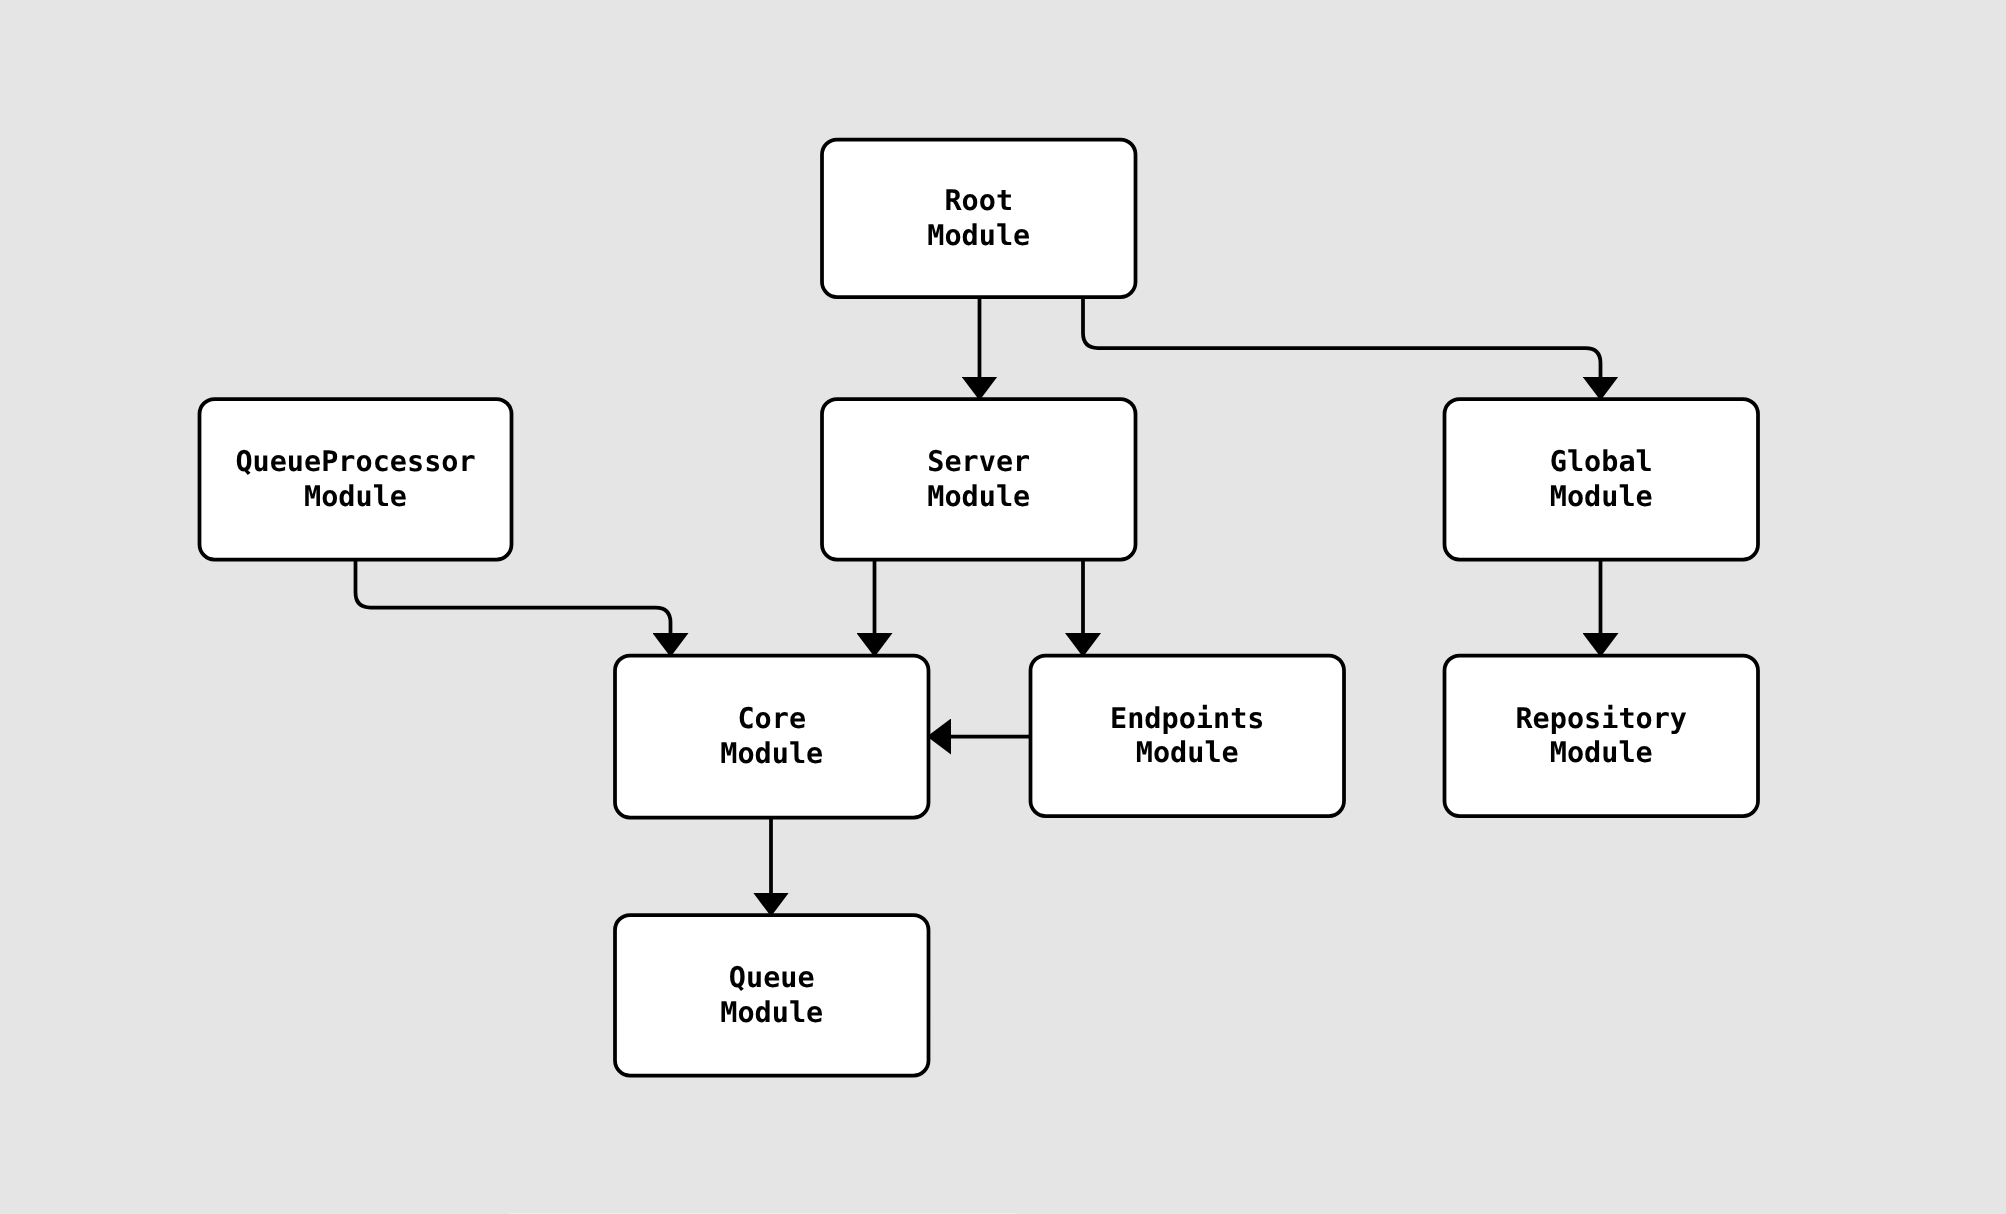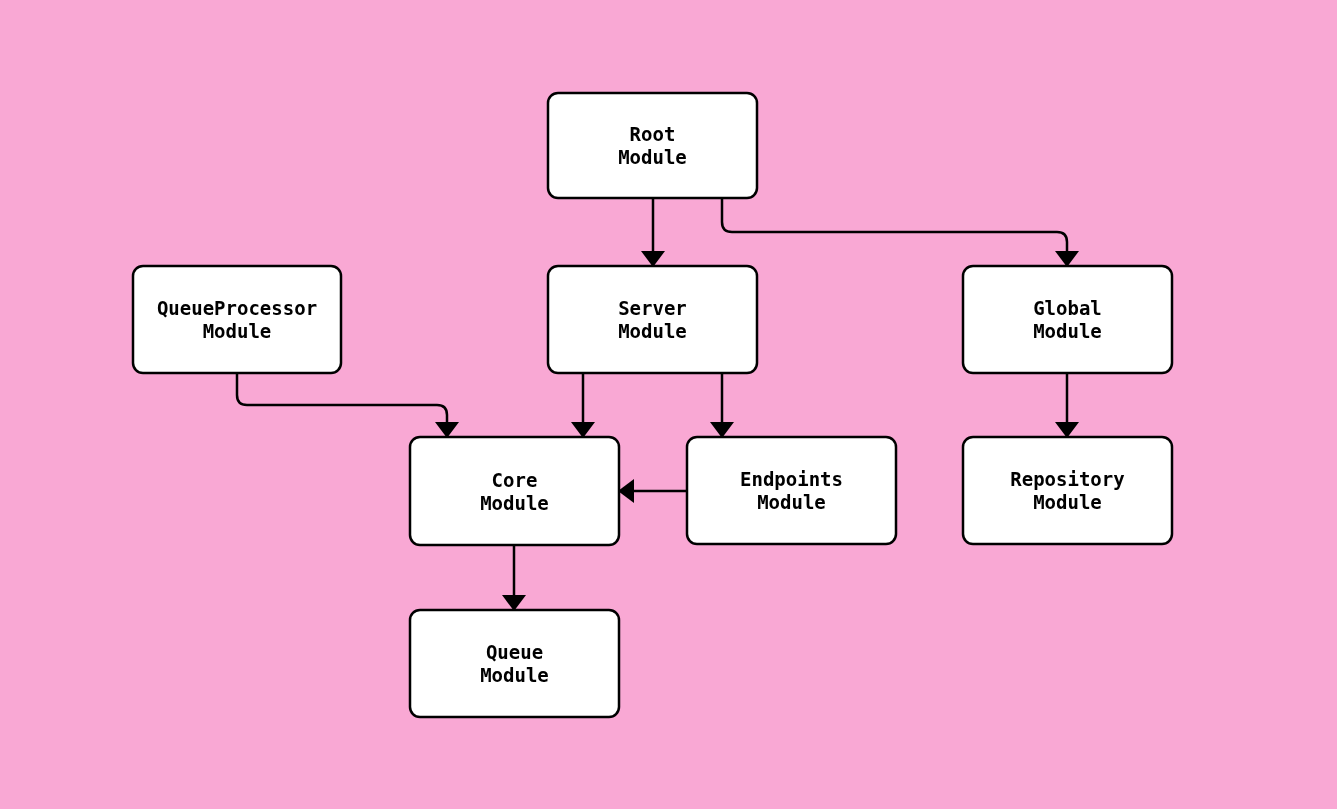--- a/index.html
+++ b/index.html
@@ -25,21 +25,21 @@
     font-size: 19px;
     text-anchor: middle;
   }
   .node-label tspan {
     dominant-baseline: central;
   }
 </style>
 </head>
 <body>
 
-<div class="canvas-wrap" style="background: #f9a8d4;">
+<div class="canvas-wrap" style="background: #e5e5e5;">
   <svg width="1337" height="809" viewBox="0 0 1337 809" xmlns="http://www.w3.org/2000/svg">
     <defs>
       <marker id="arrowhead" viewBox="0 0 16 24" markerWidth="16" markerHeight="24" refX="15" refY="12" orient="auto" markerUnits="userSpaceOnUse">
         <path id="arrowhead-path" d="M0,0 L16,12 L0,24 Z" fill="#000000"></path>
       </marker>
     </defs>
     <g id="edges-layer">
         <path d="M 653 198 L 653 266" class="edge" stroke="#000000" marker-end="url(#arrowhead)"></path>
         <path d="M 722 198 L 722 222 Q 722 232 732 232 L 1057 232 Q 1067 232 1067 242 L 1067 266" class="edge" stroke="#000000" marker-end="url(#arrowhead)"></path>
         <path d="M 237 373 L 237 395 Q 237 405 247 405 L 437 405 Q 447 405 447 415 L 447 437" class="edge" stroke="#000000" marker-end="url(#arrowhead)"></path>

